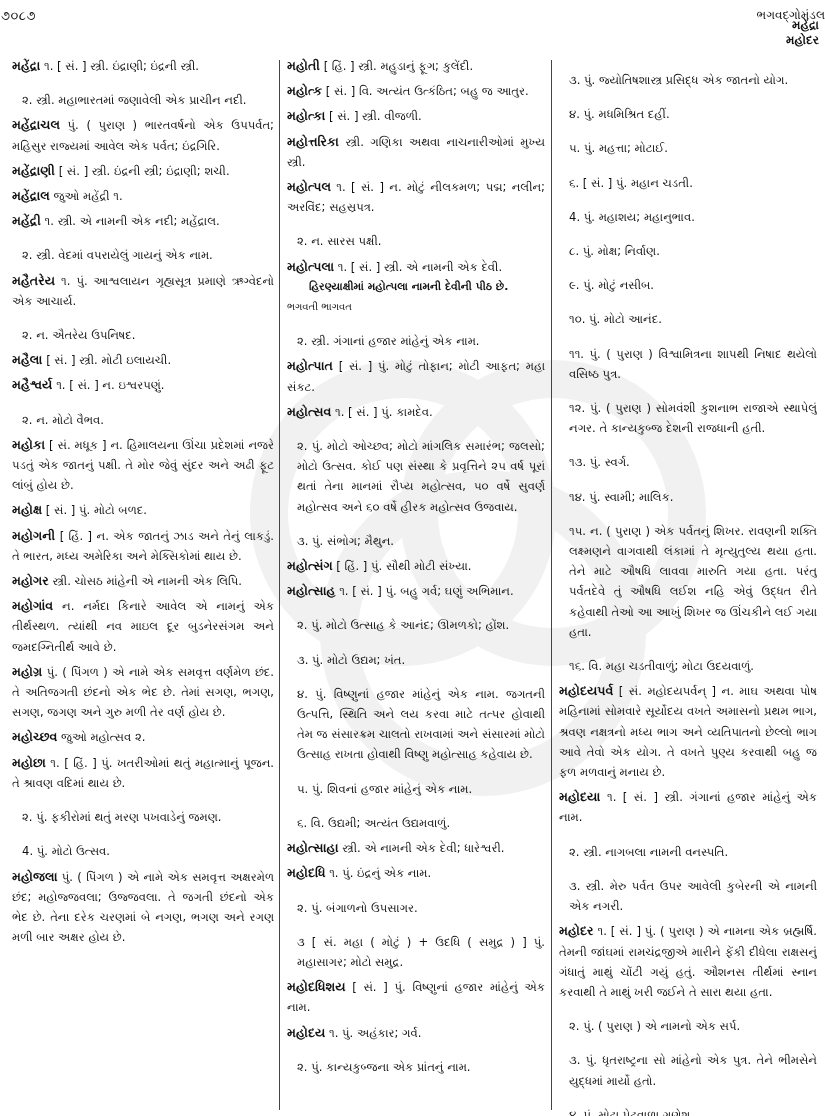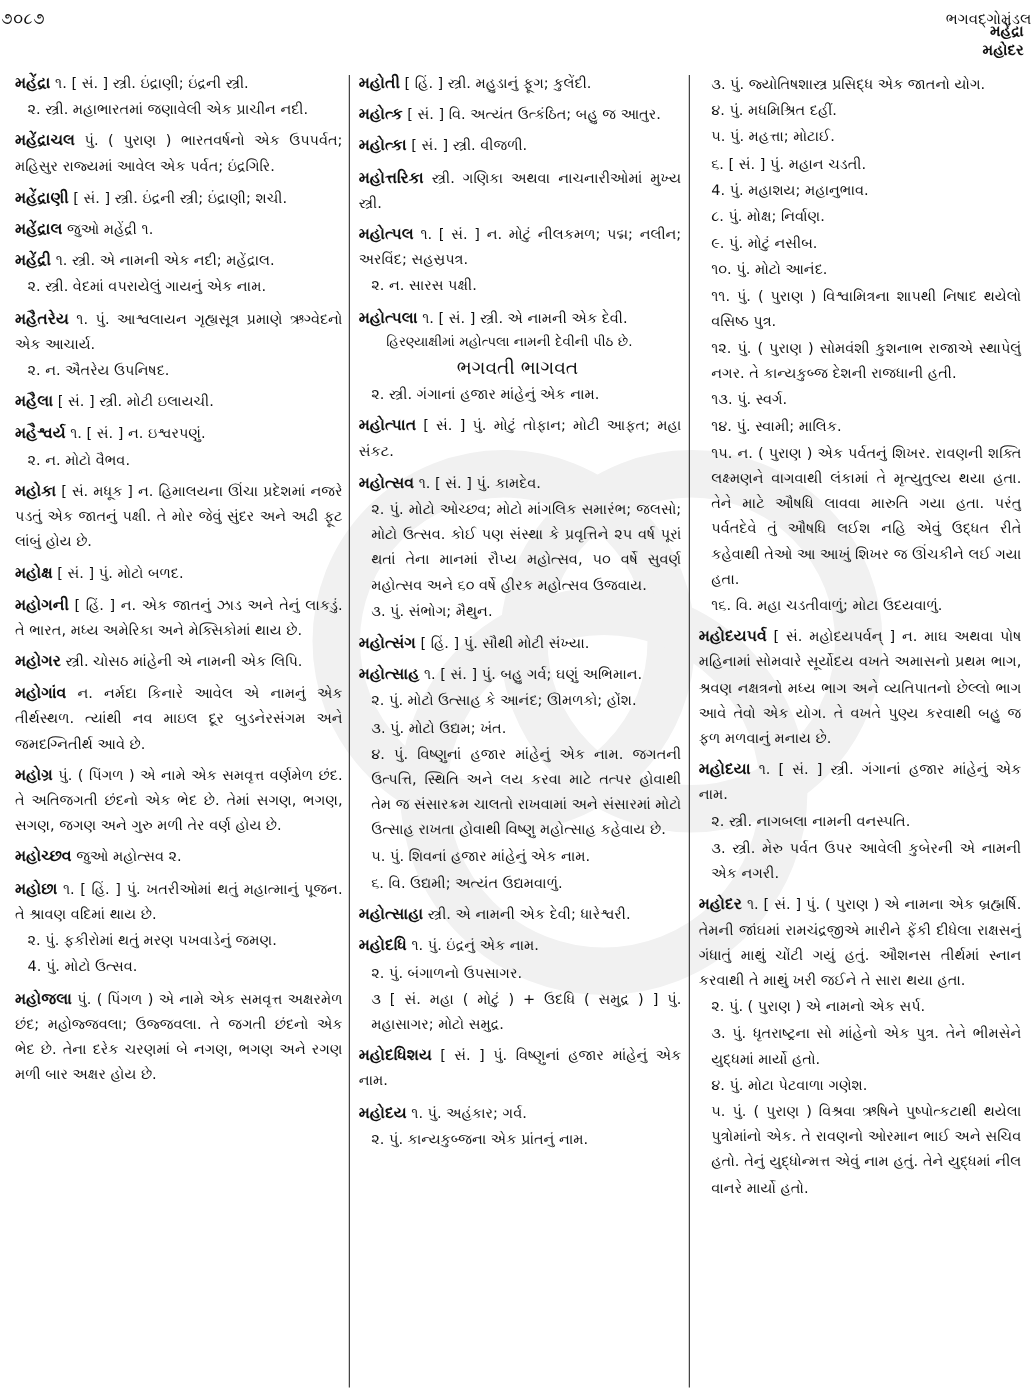--- a/index.html
+++ b/index.html
@@ -43,23 +43,23 @@
   .col-2 { left: 287px; width: 258px; }
   .col-3 { left: 559px; width: 258px; }
   .divider {
     position: absolute; top: 4px; width: 1px; background: #444;
   }
   .divider-1 { left: 279px; height: 1050px; }
   .divider-2 { left: 551px; height: 1050px; }
   .entry { margin: 0 0 5px 0; }
   .headword { font-weight: bold; font-size: 12.6px; }
   .def { }
-  .sense { display: block; padding-left: 10px; margin-top: 1px; }
-  .quote-source { display: block; text-align: center; padding-right: 4px; font-size: 15px; }
-  .quote { display: block; padding-left: 22px; font-size: 10.8px; }
+  .sense { display: block; padding-left: 10px; margin-top: 14px; }
+  .quote-source { display: block; text-align: left; padding-right: 4px; font-size: 10px; }
+  .quote { display: block; padding-left: 22px; font-size: 10.8px; font-weight: bold; }
 </style>
 </head>
 <body>
 
 <div class="watermark">
   <div class="ring" style="left:0;top:60px;width:230px;height:230px;"></div>
   <div class="ring" style="left:150px;top:60px;width:230px;height:230px;"></div>
   <div class="ring" style="left:70px;top:170px;width:250px;height:250px;"></div>
 </div>
 

